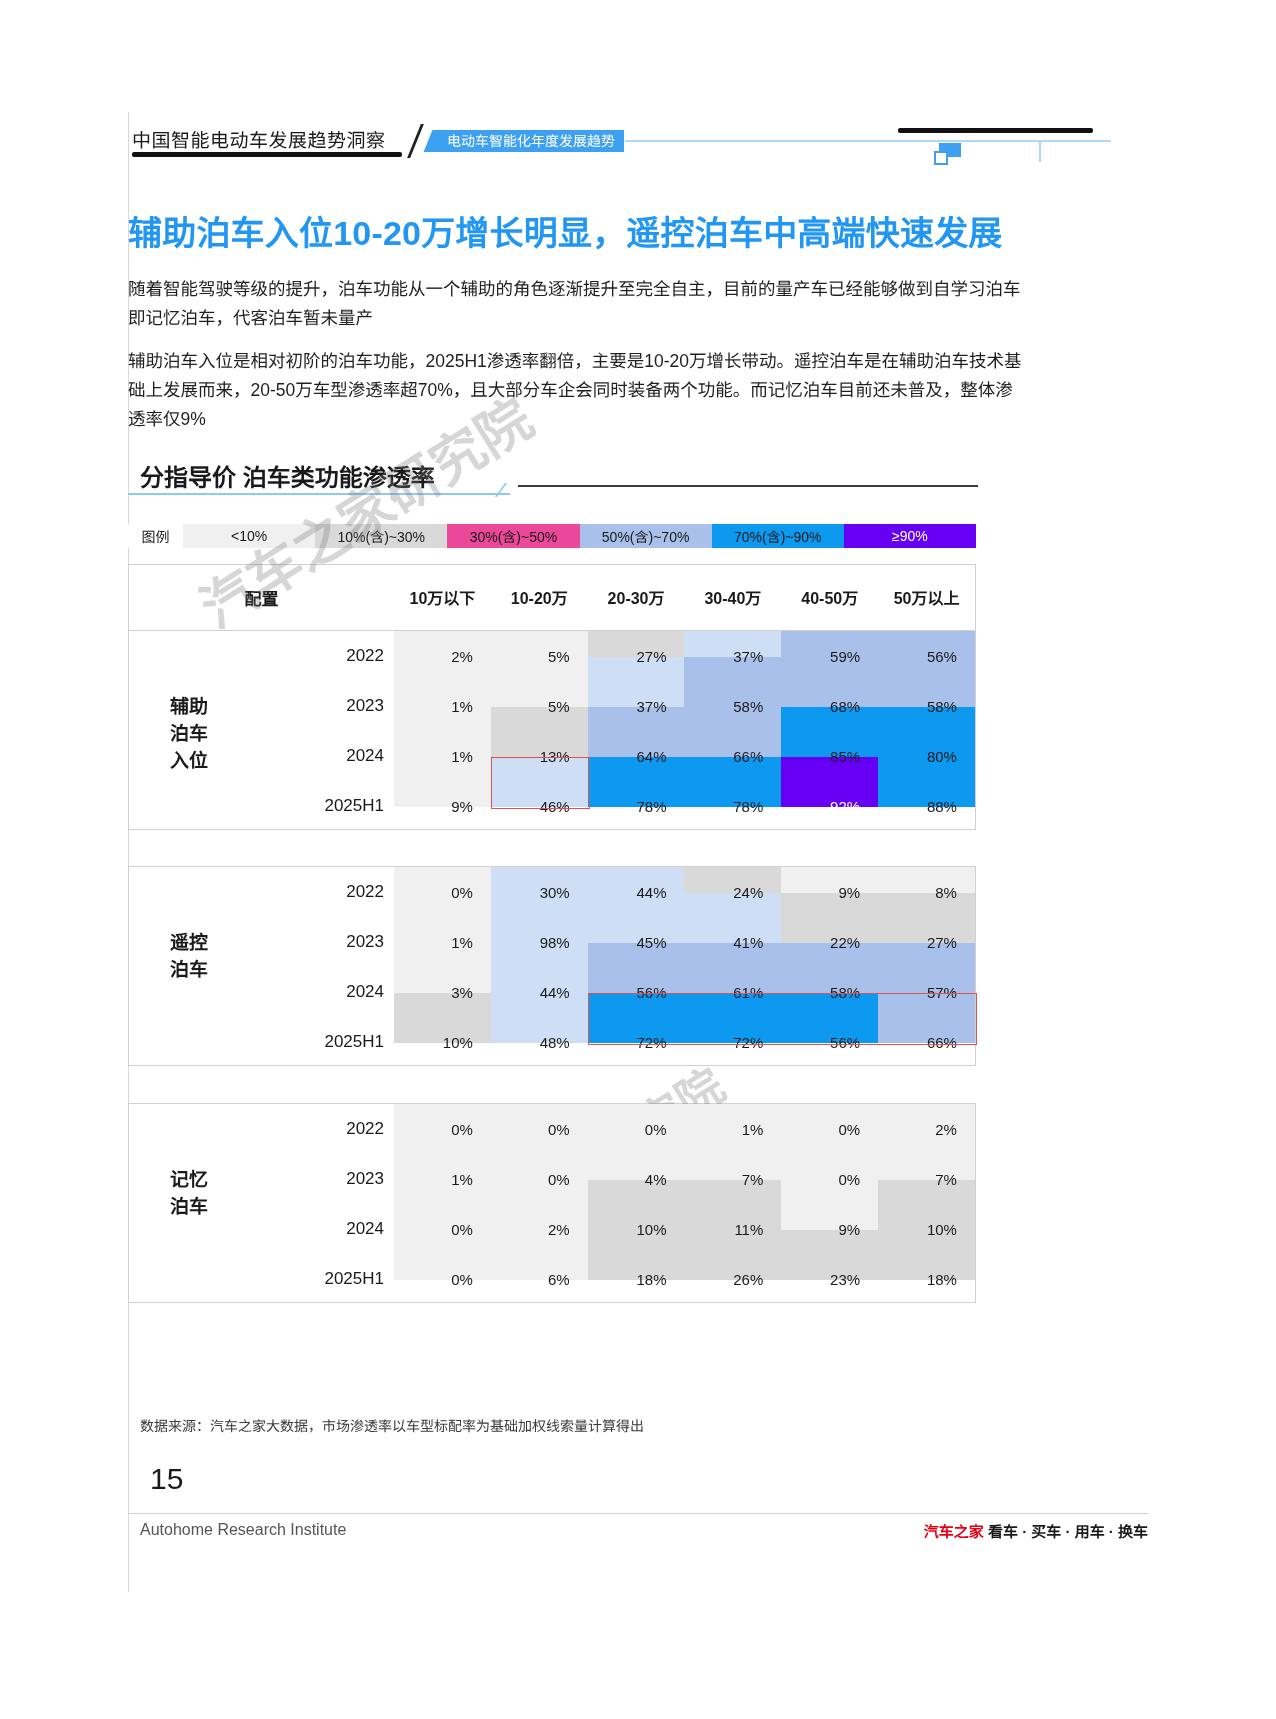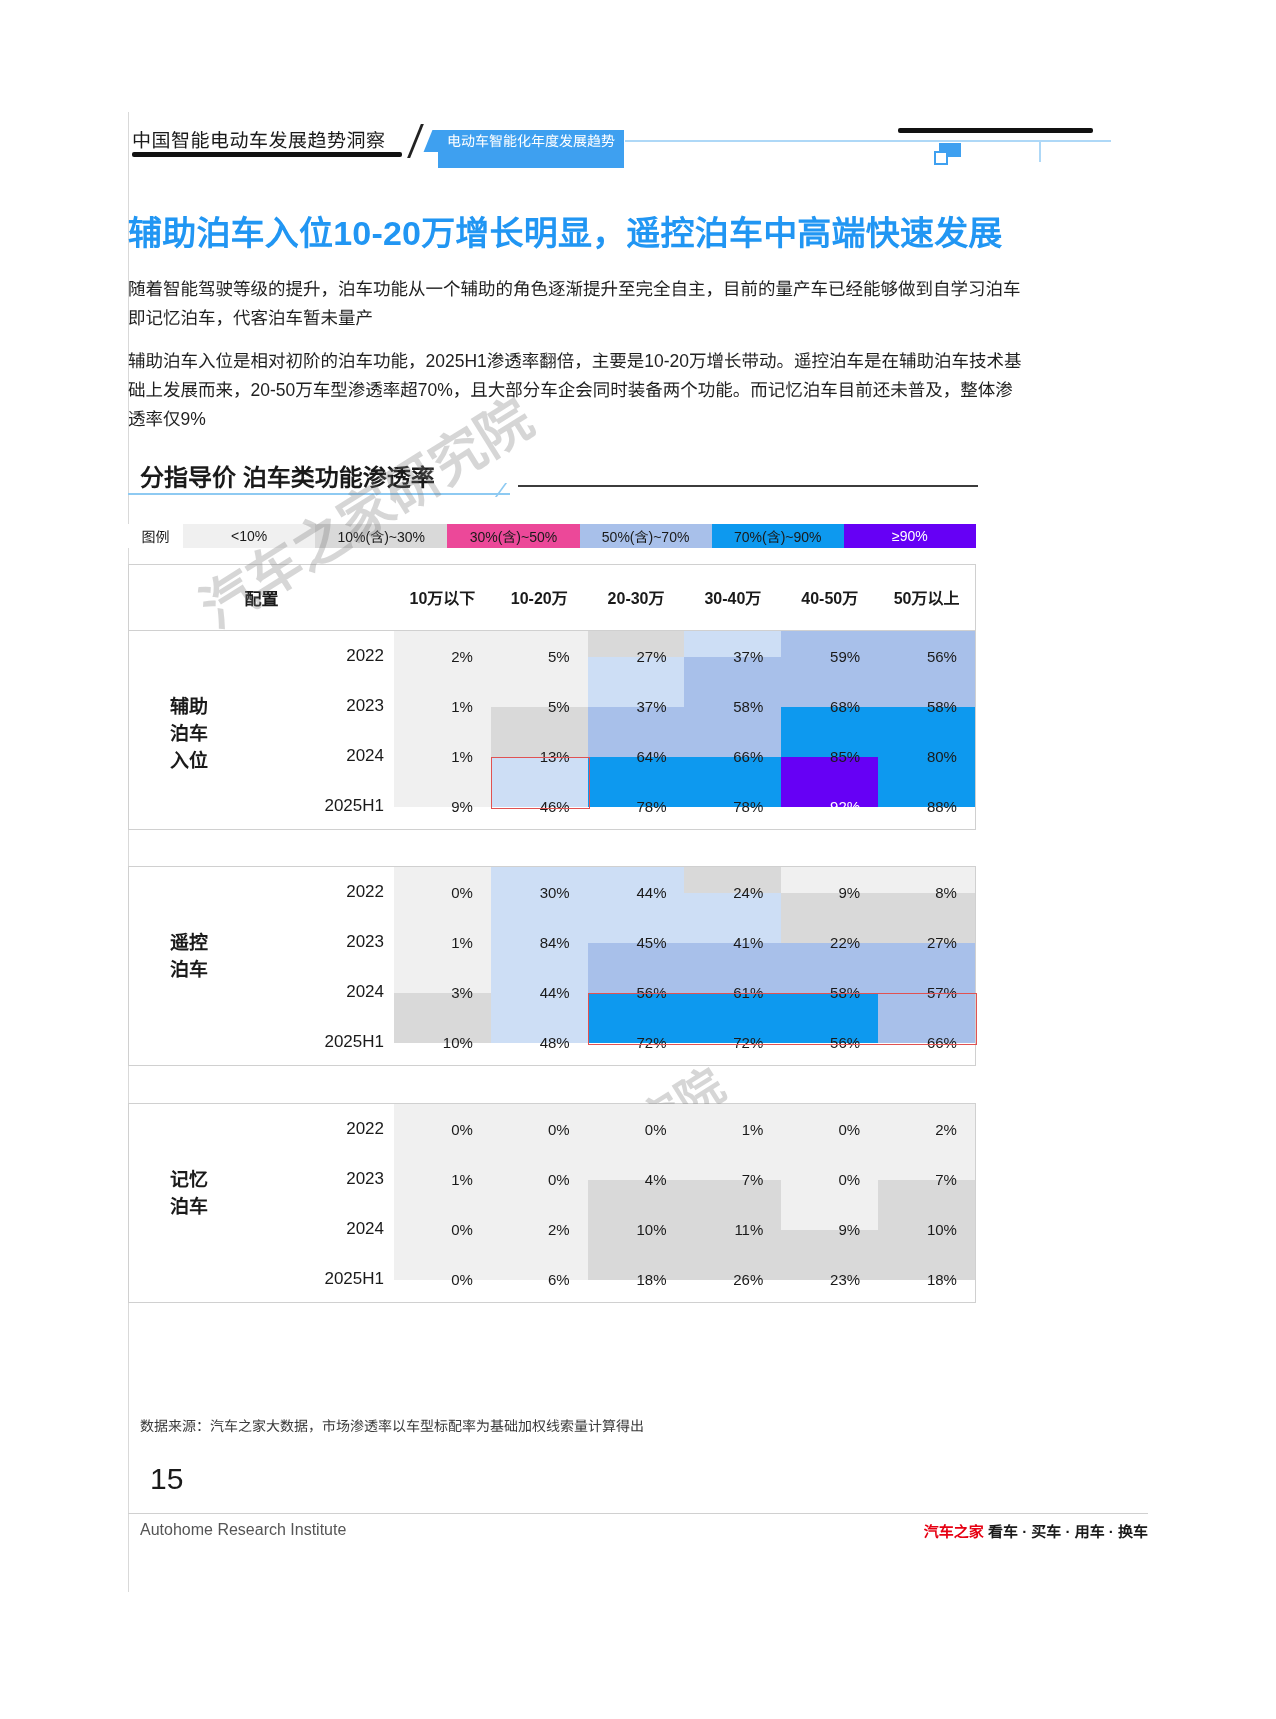--- a/index.html
+++ b/index.html
@@ -27,21 +27,21 @@
   }
   .hdr-underline{
     position:absolute;left:4px;top:27px;width:270px;height:5px;
     background:#111;border-radius:2px;
   }
   .hdr-slash{
     position:absolute;left:286px;top:-1px;width:46px;height:34px;
     border-left:3px solid #222;transform:skewX(-22deg);
   }
   .hdr-tag{
-    position:absolute;left:310px;top:5px;height:38px;
+    position:absolute;left:310px;top:5px;height:22px;
     background:#3ea0f0;color:#fff;font-size:14px;line-height:22px;
     padding:0 9px;white-space:nowrap;
   }
   .hdr-tag-skew{
     position:absolute;left:300px;top:5px;width:16px;height:22px;
     background:#3ea0f0;transform:skewX(-22deg);
   }
   .hdr-line-blue{
     position:absolute;left:497px;top:15px;width:415px;height:2px;background:#aed8f7;
   }
@@ -319,21 +319,21 @@
           <div class="cell" style="background: rgb(240, 240, 240);"></div>
           <div class="cell" style="background: rgb(205, 222, 245);"></div>
           <div class="cell" style="background: rgb(205, 222, 245);"></div>
           <div class="cell" style="background: rgb(205, 222, 245);"></div>
           <div class="cell" style="background: rgb(217, 217, 217);"></div>
           <div class="cell" style="background: rgb(217, 217, 217);"></div>
         </div>
         <div class="c-group"></div>
         <div class="c-year">2023</div>
         <div class="c-val" style="color: rgb(26, 26, 26);">1%</div>
-        <div class="c-val" style="color: rgb(26, 26, 26);">84%</div>
+        <div class="c-val" style="color: rgb(26, 26, 26);">98%</div>
         <div class="c-val" style="color: rgb(26, 26, 26);">45%</div>
         <div class="c-val" style="color: rgb(26, 26, 26);">41%</div>
         <div class="c-val" style="color: rgb(26, 26, 26);">22%</div>
         <div class="c-val" style="color: rgb(26, 26, 26);">27%</div>
       </div>
       <div class="row">
         <div class="cells">
           <div class="cell" style="background: rgb(240, 240, 240);"></div>
           <div class="cell" style="background: rgb(205, 222, 245);"></div>
           <div class="cell" style="background: rgb(168, 192, 234);"></div>

